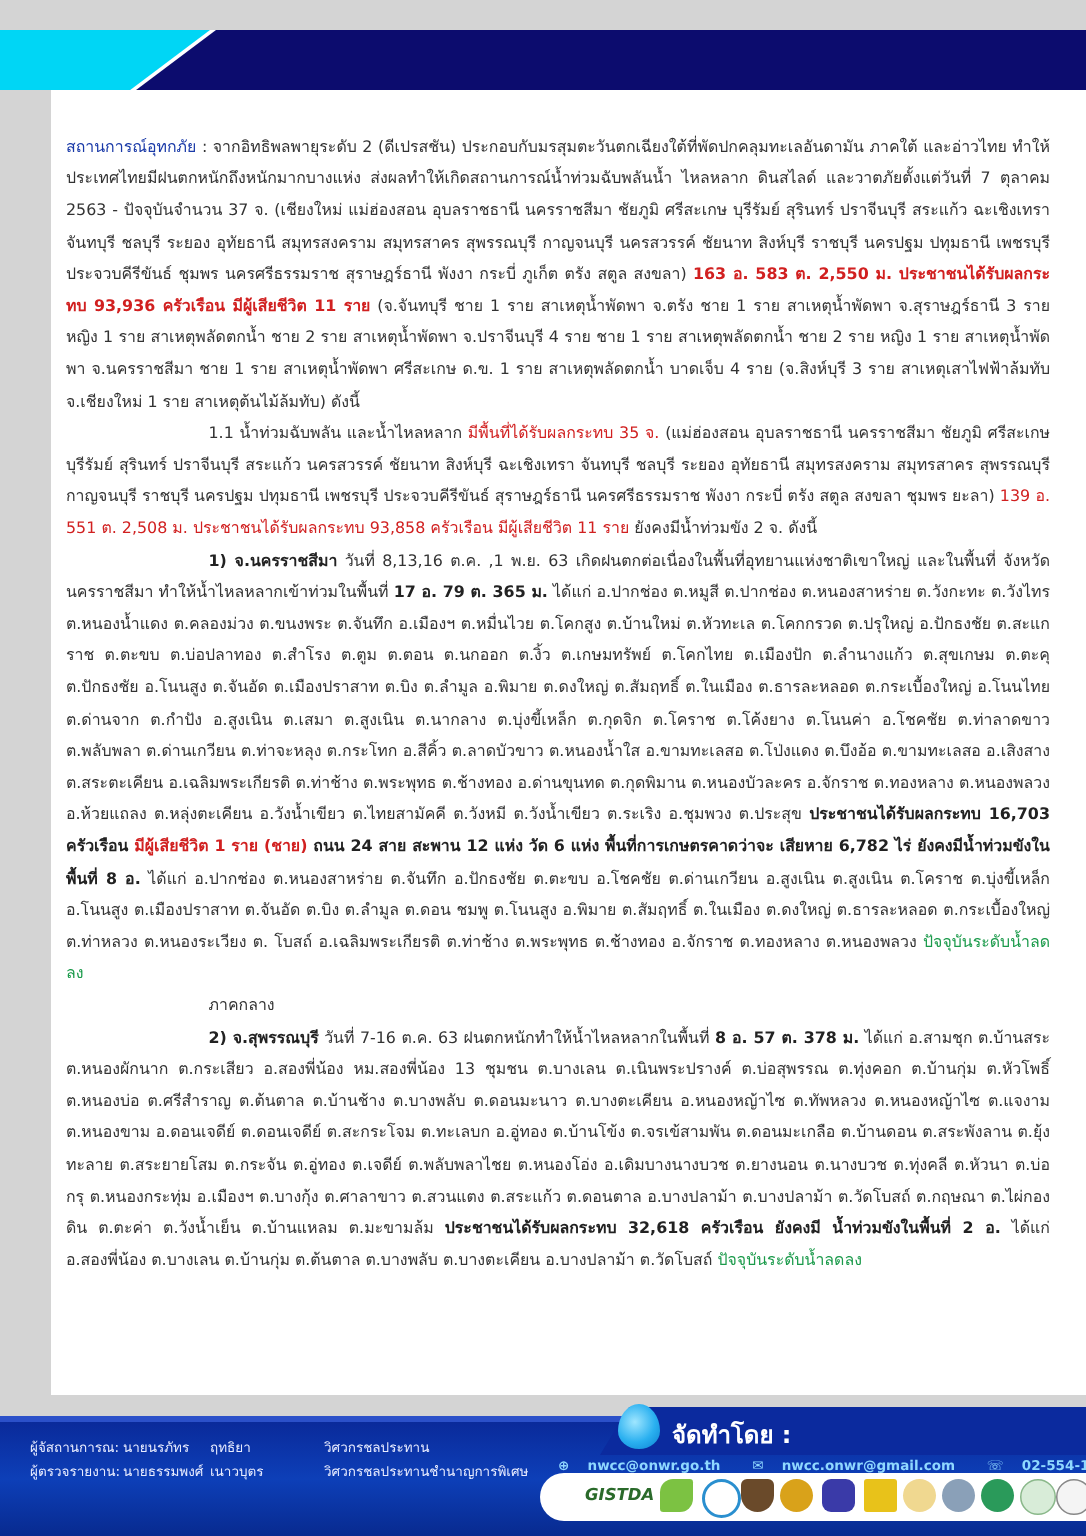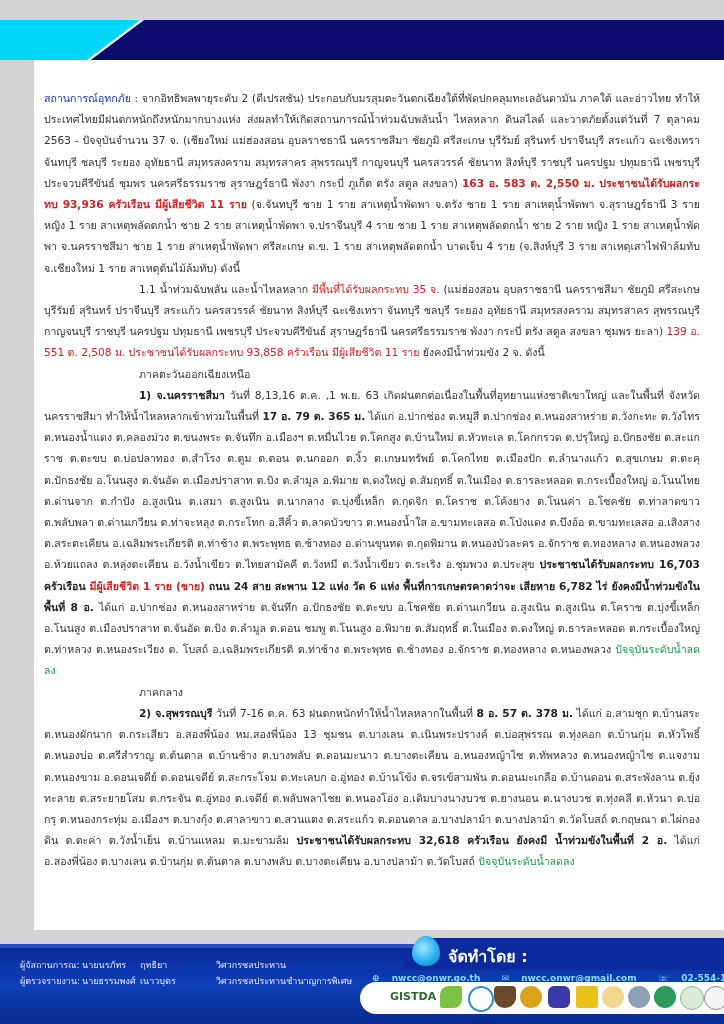--- a/index.html
+++ b/index.html
@@ -70,41 +70,40 @@
   }
   .contact-row span { margin-right: 9px; }
   .logo-bar {
     position: absolute; left: 360px; top: 982px; width: 364px; height: 32px;
     background: #ffffff; border-radius: 16px 0 0 16px;
   }
   .logo {
     position: absolute; top: 4px; width: 22px; height: 22px; border-radius: 50%;
   }
   .logo-text {
-    position: absolute; top: 8px; font-size: 11px; font-weight: bold; color: #2a6a2a;
+    position: absolute; top: 8px; font-size: 11px; font-style: italic; font-weight: bold; color: #2a6a2a;
   }
 </style>
 </head>
 <body>
 
 <div class="header-strip">
   <div class="header-cyan-line"></div>
   <div class="header-cyan"></div>
 </div>
 
 <div class="page"></div>
 
 <div class="content">
   <p>
     <span class="title-link">สถานการณ์อุทกภัย</span><span> : จากอิทธิพลพายุระดับ 2 (ดีเปรสชัน) ประกอบกับมรสุมตะวันตกเฉียงใต้ที่พัดปกคลุมทะเลอันดามัน ภาคใต้ และอ่าวไทย ทำให้ประเทศไทยมีฝนตกหนักถึงหนักมากบางแห่ง ส่งผลทำให้เกิดสถานการณ์น้ำท่วมฉับพลันน้ำ ไหลหลาก ดินสไลด์ และวาตภัยตั้งแต่วันที่ 7 ตุลาคม 2563 - ปัจจุบันจำนวน 37 จ. (เชียงใหม่ แม่ฮ่องสอน อุบลราชธานี นครราชสีมา ชัยภูมิ ศรีสะเกษ บุรีรัมย์ สุรินทร์ ปราจีนบุรี สระแก้ว ฉะเชิงเทรา จันทบุรี ชลบุรี ระยอง อุทัยธานี สมุทรสงคราม สมุทรสาคร สุพรรณบุรี กาญจนบุรี นครสวรรค์ ชัยนาท สิงห์บุรี ราชบุรี นครปฐม ปทุมธานี เพชรบุรี ประจวบคีรีขันธ์ ชุมพร นครศรีธรรมราช สุราษฎร์ธานี พังงา กระบี่ ภูเก็ต ตรัง สตูล สงขลา) </span><span class="red">163 อ. 583 ต. 2,550 ม. ประชาชนได้รับผลกระทบ 93,936 ครัวเรือน มีผู้เสียชีวิต 11 ราย</span><span> (จ.จันทบุรี ชาย 1 ราย สาเหตุน้ำพัดพา จ.ตรัง ชาย 1 ราย สาเหตุน้ำพัดพา จ.สุราษฎร์ธานี 3 ราย หญิง 1 ราย สาเหตุพลัดตกน้ำ ชาย 2 ราย สาเหตุน้ำพัดพา จ.ปราจีนบุรี 4 ราย ชาย 1 ราย สาเหตุพลัดตกน้ำ ชาย 2 ราย หญิง 1 ราย สาเหตุน้ำพัดพา จ.นครราชสีมา ชาย 1 ราย สาเหตุน้ำพัดพา ศรีสะเกษ ด.ข. 1 ราย สาเหตุพลัดตกน้ำ บาดเจ็บ 4 ราย (จ.สิงห์บุรี 3 ราย สาเหตุเสาไฟฟ้าล้มทับ จ.เชียงใหม่ 1 ราย สาเหตุต้นไม้ล้มทับ) ดังนี้</span>
   </p>
   <p class="indent">
     <span>1.1 น้ำท่วมฉับพลัน และน้ำไหลหลาก </span><span class="red-plain">มีพื้นที่ได้รับผลกระทบ 35 จ.</span><span> (แม่ฮ่องสอน อุบลราชธานี นครราชสีมา ชัยภูมิ ศรีสะเกษ บุรีรัมย์ สุรินทร์ ปราจีนบุรี สระแก้ว นครสวรรค์ ชัยนาท สิงห์บุรี ฉะเชิงเทรา จันทบุรี ชลบุรี ระยอง อุทัยธานี สมุทรสงคราม สมุทรสาคร สุพรรณบุรี กาญจนบุรี ราชบุรี นครปฐม ปทุมธานี เพชรบุรี ประจวบคีรีขันธ์ สุราษฎร์ธานี นครศรีธรรมราช พังงา กระบี่ ตรัง สตูล สงขลา ชุมพร ยะลา) </span><span class="red-plain">139 อ. 551 ต. 2,508 ม. ประชาชนได้รับผลกระทบ 93,858 ครัวเรือน มีผู้เสียชีวิต 11 ราย</span><span> ยังคงมีน้ำท่วมขัง 2 จ. ดังนี้</span>
   </p>
-  <p class="heading-indent">ภาคตะวันออกเฉียงเหนือ</p>
   <p class="indent">
     <span class="bold">1) จ.นครราชสีมา</span><span> วันที่ 8,13,16 ต.ค. ,1 พ.ย. 63 เกิดฝนตกต่อเนื่องในพื้นที่อุทยานแห่งชาติเขาใหญ่ และในพื้นที่ จังหวัดนครราชสีมา ทำให้น้ำไหลหลากเข้าท่วมในพื้นที่ </span><span class="bold">17 อ. 79 ต. 365 ม.</span><span> ได้แก่ อ.ปากช่อง ต.หมูสี ต.ปากช่อง ต.หนองสาหร่าย ต.วังกะทะ ต.วังไทร ต.หนองน้ำแดง ต.คลองม่วง ต.ขนงพระ ต.จันทึก อ.เมืองฯ ต.หมื่นไวย ต.โคกสูง ต.บ้านใหม่ ต.หัวทะเล ต.โคกกรวด ต.ปรุใหญ่ อ.ปักธงชัย ต.สะแกราช ต.ตะขบ ต.บ่อปลาทอง ต.สำโรง ต.ตูม ต.ตอน ต.นกออก ต.งิ้ว ต.เกษมทรัพย์ ต.โคกไทย ต.เมืองปัก ต.ลำนางแก้ว ต.สุขเกษม ต.ตะคุ ต.ปักธงชัย อ.โนนสูง ต.จันอัด ต.เมืองปราสาท ต.บิง ต.ลำมูล อ.พิมาย ต.ดงใหญ่ ต.สัมฤทธิ์ ต.ในเมือง ต.ธารละหลอด ต.กระเบื้องใหญ่ อ.โนนไทย ต.ด่านจาก ต.กำปัง อ.สูงเนิน ต.เสมา ต.สูงเนิน ต.นากลาง ต.บุ่งขี้เหล็ก ต.กุดจิก ต.โคราช ต.โค้งยาง ต.โนนค่า อ.โชคชัย ต.ท่าลาดขาว ต.พลับพลา ต.ด่านเกวียน ต.ท่าจะหลุง ต.กระโทก อ.สีคิ้ว ต.ลาดบัวขาว ต.หนองน้ำใส อ.ขามทะเลสอ ต.โป่งแดง ต.บึงอ้อ ต.ขามทะเลสอ อ.เสิงสาง ต.สระตะเคียน อ.เฉลิมพระเกียรติ ต.ท่าช้าง ต.พระพุทธ ต.ช้างทอง อ.ด่านขุนทด ต.กุดพิมาน ต.หนองบัวละคร อ.จักราช ต.ทองหลาง ต.หนองพลวง อ.ห้วยแถลง ต.หลุ่งตะเคียน อ.วังน้ำเขียว ต.ไทยสามัคคี ต.วังหมี ต.วังน้ำเขียว ต.ระเริง อ.ชุมพวง ต.ประสุข </span><span class="bold">ประชาชนได้รับผลกระทบ 16,703 ครัวเรือน</span><span class="red"> มีผู้เสียชีวิต 1 ราย (ชาย)</span><span class="bold"> ถนน 24 สาย สะพาน 12 แห่ง วัด 6 แห่ง พื้นที่การเกษตรคาดว่าจะ เสียหาย 6,782 ไร่ ยังคงมีน้ำท่วมขังในพื้นที่ 8 อ.</span><span> ได้แก่ อ.ปากช่อง ต.หนองสาหร่าย ต.จันทึก อ.ปักธงชัย ต.ตะขบ อ.โชคชัย ต.ด่านเกวียน อ.สูงเนิน ต.สูงเนิน ต.โคราช ต.บุ่งขี้เหล็ก อ.โนนสูง ต.เมืองปราสาท ต.จันอัด ต.บิง ต.ลำมูล ต.ดอน ชมพู ต.โนนสูง อ.พิมาย ต.สัมฤทธิ์ ต.ในเมือง ต.ดงใหญ่ ต.ธารละหลอด ต.กระเบื้องใหญ่ ต.ท่าหลวง ต.หนองระเวียง ต. โบสถ์ อ.เฉลิมพระเกียรติ ต.ท่าช้าง ต.พระพุทธ ต.ช้างทอง อ.จักราช ต.ทองหลาง ต.หนองพลวง </span><span class="green">ปัจจุบันระดับน้ำลดลง</span>
   </p>
   <p class="heading-indent">ภาคกลาง</p>
   <p class="indent">
     <span class="bold">2) จ.สุพรรณบุรี</span><span> วันที่ 7-16 ต.ค. 63 ฝนตกหนักทำให้น้ำไหลหลากในพื้นที่ </span><span class="bold">8 อ. 57 ต. 378 ม.</span><span> ได้แก่ อ.สามชุก ต.บ้านสระ ต.หนองผักนาก ต.กระเสียว อ.สองพี่น้อง หม.สองพี่น้อง 13 ชุมชน ต.บางเลน ต.เนินพระปรางค์ ต.บ่อสุพรรณ ต.ทุ่งคอก ต.บ้านกุ่ม ต.หัวโพธิ์ ต.หนองบ่อ ต.ศรีสำราญ ต.ต้นตาล ต.บ้านช้าง ต.บางพลับ ต.ดอนมะนาว ต.บางตะเคียน อ.หนองหญ้าไซ ต.ทัพหลวง ต.หนองหญ้าไซ ต.แจงาม ต.หนองขาม อ.ดอนเจดีย์ ต.ดอนเจดีย์ ต.สะกระโจม ต.ทะเลบก อ.อู่ทอง ต.บ้านโข้ง ต.จรเข้สามพัน ต.ดอนมะเกลือ ต.บ้านดอน ต.สระพังลาน ต.ยุ้งทะลาย ต.สระยายโสม ต.กระจัน ต.อู่ทอง ต.เจดีย์ ต.พลับพลาไชย ต.หนองโอ่ง อ.เดิมบางนางบวช ต.ยางนอน ต.นางบวช ต.ทุ่งคลี ต.หัวนา ต.บ่อกรุ ต.หนองกระทุ่ม อ.เมืองฯ ต.บางกุ้ง ต.ศาลาขาว ต.สวนแตง ต.สระแก้ว ต.ดอนตาล อ.บางปลาม้า ต.บางปลาม้า ต.วัดโบสถ์ ต.กฤษณา ต.ไผ่กองดิน ต.ตะค่า ต.วังน้ำเย็น ต.บ้านแหลม ต.มะขามล้ม </span><span class="bold">ประชาชนได้รับผลกระทบ 32,618 ครัวเรือน ยังคงมี น้ำท่วมขังในพื้นที่ 2 อ.</span><span> ได้แก่ อ.สองพี่น้อง ต.บางเลน ต.บ้านกุ่ม ต.ต้นตาล ต.บางพลับ ต.บางตะเคียน อ.บางปลาม้า ต.วัดโบสถ์ </span><span class="green">ปัจจุบันระดับน้ำลดลง</span>
   </p>
 </div>
 
 <div class="footer-top-edge"></div>

